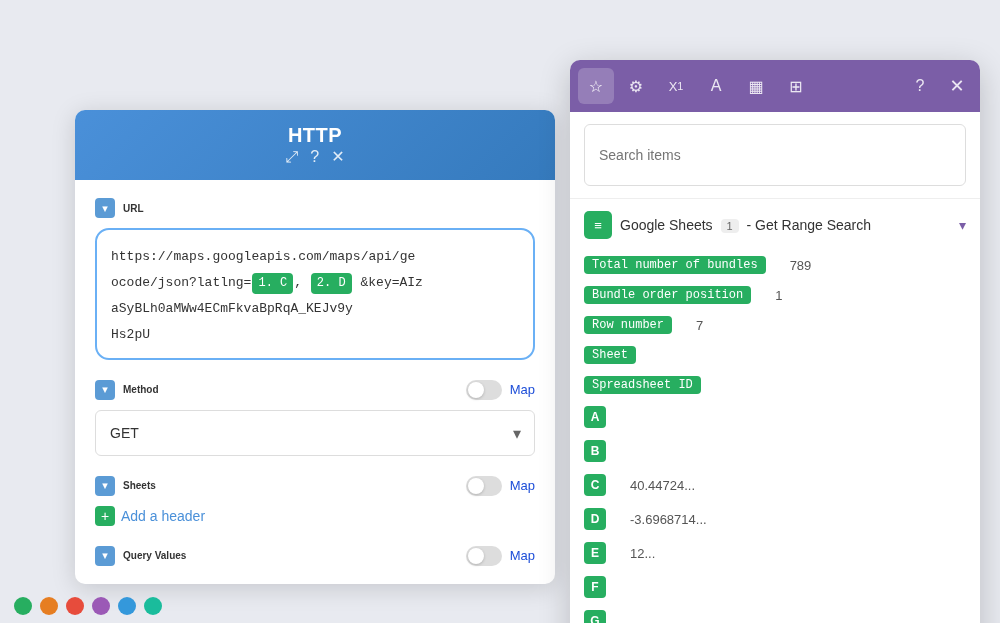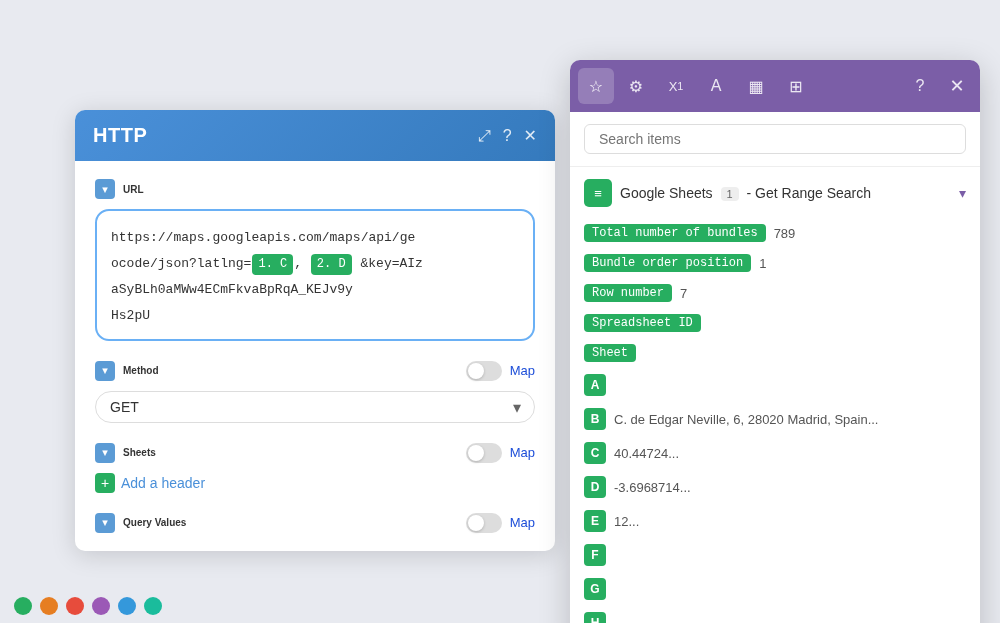--- a/index.html
+++ b/index.html
@@ -28,20 +28,21 @@
       box-shadow: 0 4px 24px rgba(0,0,0,0.15);
       overflow: hidden;
     }
     .http-header {
       background: linear-gradient(135deg, #4a90d9 0%, #357abd 100%);
       color: #fff;
       padding: 14px 18px;
       display: flex;
       align-items: center;
       justify-content: space-between;
+      flex-direction: column;
     }
     .http-title {
       font-size: 20px;
       font-weight: 600;
       letter-spacing: 0.5px;
     }
     .http-header-actions {
       display: flex;
       gap: 12px;
       align-items: center;
@@ -130,22 +131,22 @@
       left: 2px;
       box-shadow: 0 1px 3px rgba(0,0,0,0.2);
     }
     .select-wrapper {
       position: relative;
       margin-top: 8px;
     }
     .select-wrapper select {
       width: 100%;
       border: 1.5px solid #ddd;
-      border-radius: 16px;
-      padding: 7px 14px;
+      border-radius: 6px;
+      padding: 14px 14px;
       font-size: 14px;
       color: #333;
       background: #fff;
       appearance: none;
       cursor: pointer;
       outline: none;
     }
     .select-arrow {
       position: absolute;
       right: 14px;
@@ -229,21 +230,21 @@
     }
 
     .panel-search {
       padding: 12px 14px;
       border-bottom: 1px solid #eee;
     }
     .search-input {
       width: 100%;
       border: 1.5px solid #ddd;
       border-radius: 6px;
-      padding: 6px 14px;
+      padding: 22px 14px;
       font-size: 14px;
       color: #aaa;
       outline: none;
     }
 
     .panel-content {
       padding: 12px 14px;
     }
 
     
@@ -287,21 +288,21 @@
 
     
     .items-list {
       display: flex;
       flex-direction: column;
       gap: 6px;
     }
     .item-row {
       display: flex;
       align-items: center;
-      gap: 8px;
+      gap: 24px;
       padding: 3px 0;
     }
     .item-badge {
       display: inline-block;
       background: #27ae60;
       color: #fff;
       border-radius: 4px;
       padding: 2px 8px;
       font-size: 12px;
       font-family: 'Courier New', monospace;
@@ -445,32 +446,31 @@
         </div>
         <div class="item-row">
           <span class="item-badge">Bundle order position</span>
           <span class="item-value">1</span>
         </div>
         <div class="item-row">
           <span class="item-badge">Row number</span>
           <span class="item-value">7</span>
         </div>
         <div class="item-row">
+          <span class="item-badge">Sheet</span>
+        </div>
+        <div class="item-row">
           <span class="item-badge">Spreadsheet ID</span>
         </div>
-        <div class="item-row">
-          <span class="item-badge">Sheet</span>
-        </div>
 
         <div class="item-row">
           <div class="letter-badge">A</div>
         </div>
         <div class="item-row">
           <div class="letter-badge">B</div>
-          <span class="item-value">C. de Edgar Neville, 6, 28020 Madrid, Spain...</span>
         </div>
         <div class="item-row">
           <div class="letter-badge">C</div>
           <span class="item-value">40.44724...</span>
         </div>
         <div class="item-row">
           <div class="letter-badge">D</div>
           <span class="item-value">-3.6968714...</span>
         </div>
         <div class="item-row">

